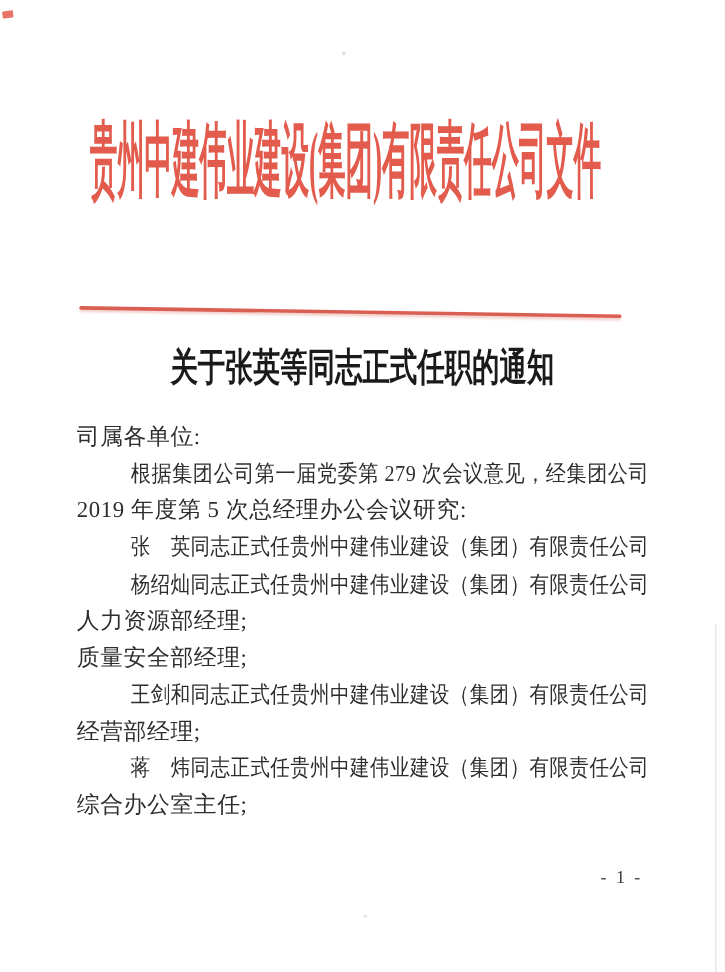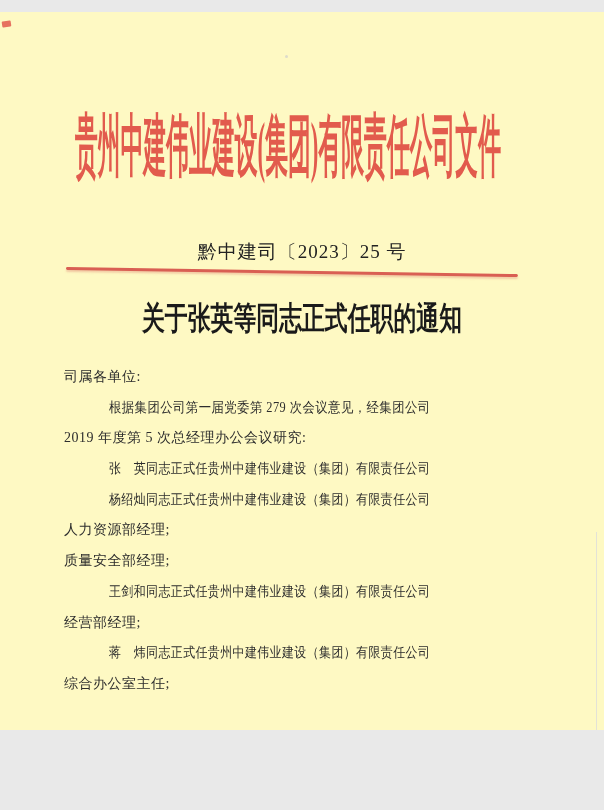--- a/index.html
+++ b/index.html
@@ -4,25 +4,25 @@
 <style>
   :root{
     --header-red:#e25b4d;
     --rule-red:#d95f53;
     --ink:#2d2d2d;
   }
   *{margin:0;padding:0;box-sizing:border-box;}
   html,body{background:#e9e9e9;}
   .page{
     position:relative;
-    width:604px;height:718px;
-    background:#fef9c3;
+    width:604px;height:810px;
+    background:#ffffff;
     overflow:hidden;
     font-family:"Liberation Serif","DejaVu Serif",serif;
-    margin:12px auto;
+    margin:0 auto;
   }
   
   .corner-mark{
     position:absolute;left:2px;top:9px;width:9px;height:6px;
     background:var(--header-red);opacity:.85;border-radius:1px;
     transform:rotate(-8deg);
   }
   
   .letterhead{
     position:absolute;left:75px;top:94px;width:426px;height:80px;
@@ -52,21 +52,21 @@
     position:absolute;left:0;right:0;top:284px;height:38px;
     display:flex;justify-content:center;align-items:flex-end;
   }
   .notice-title .txt{
     display:inline-block;white-space:nowrap;
     font-size:32px;font-weight:bold;color:#1a1a1a;line-height:1;
     transform-origin:center center;
   }
   .doc-body{
     position:absolute;left:64px;top:350px;width:477px;
-    font-size:14px;color:var(--ink);letter-spacing:.5px;
+    font-size:19px;color:var(--ink);letter-spacing:.5px;
   }
   .body-line{
     line-height:30.7px;height:30.7px;white-space:nowrap;
   }
   .body-line.indent{padding-left:45px;}
   .body-line .txt{display:inline-block;transform-origin:left center;}
   .page-number{
     position:absolute;left:488px;top:724px;width:60px;
     text-align:center;
     font-size:15px;color:#3c3c3c;letter-spacing:2px;
@@ -87,21 +87,20 @@
 
   <div class="corner-mark"></div>
   <div class="speck-1"></div>
   <div class="speck-2"></div>
   <div class="scan-edge"></div>
 
   <div class="letterhead">
     <span class="txt" style="transform: scaleX(0.335619);">贵州中建伟业建设(集团)有限责任公司文件</span>
   </div>
 
-  <div class="doc-number">黔中建司〔2023〕25 号</div>
 
   <div class="red-rule"></div>
 
   <div class="notice-title">
     <span class="txt" style="transform: scaleX(0.714286);">关于张英等同志正式任职的通知</span>
   </div>
 
   <div class="doc-body">
     <div class="body-line">
       <span class="txt">司属各单位:</span>

